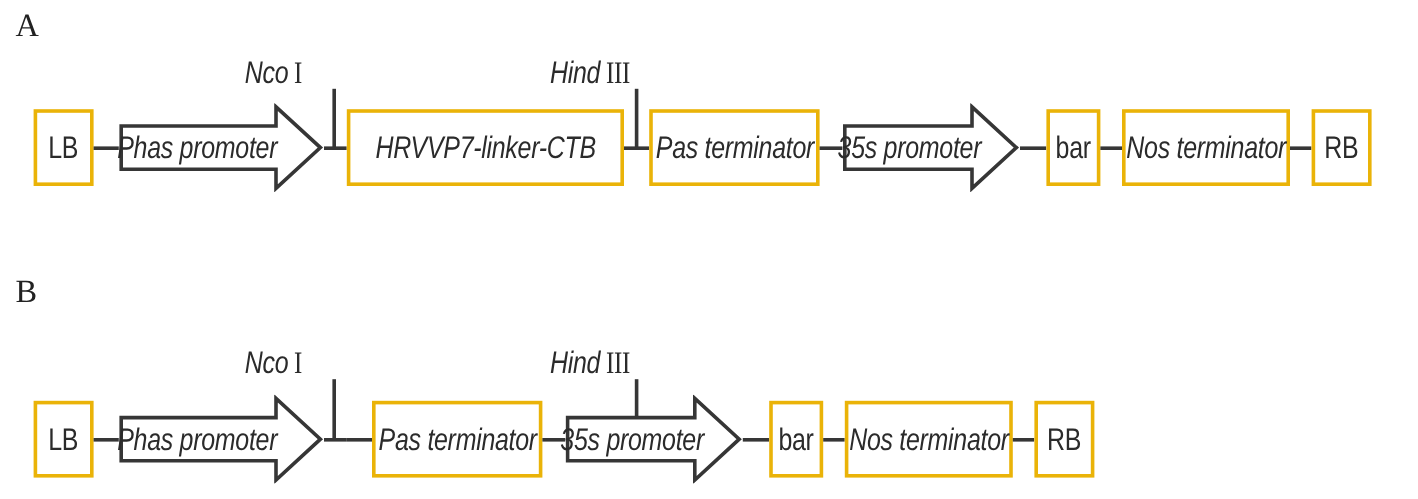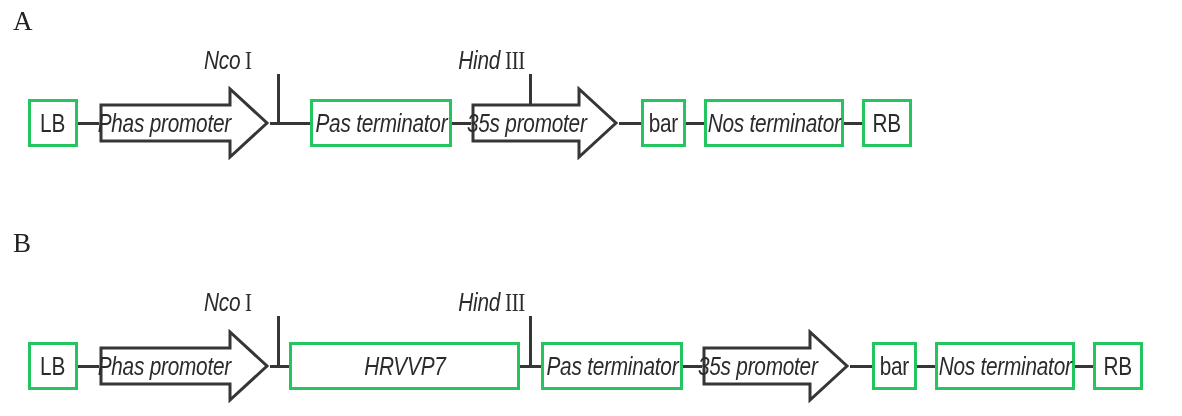--- a/index.html
+++ b/index.html
@@ -6,21 +6,21 @@
   .canvas {
     position:relative; width:1182px; height:416px; background:#ffffff;
     font-family:"Liberation Sans", sans-serif; color:#2b2b2b; overflow:hidden;
   }
   .panel-label {
     position:absolute; left:13px;
     font-family:"Liberation Serif", serif; font-size:27px; color:#222;
   }
   .row { position:absolute; left:28px; display:flex; align-items:center; height:50px; }
   .box {
-    box-sizing:border-box; height:48px; border:3px solid #22c55e; background:#ffffff;
+    box-sizing:border-box; height:64px; border:3px solid #eab308; background:#ffffff;
     display:flex; align-items:center; justify-content:center; flex:none;
   }
   .conn { height:3px; background:#363636; flex:none; }
   .lbl {
     white-space:nowrap; display:inline-block; font-size:26px;
     transform:scaleX(0.8); transform-origin:center; letter-spacing:-0.3px;
   }
   .it { font-style:italic; }
   .rn { font-family:"Liberation Serif", serif; font-style:normal; margin-left:6px; }
   .arrow-wrap { position:relative; flex:none; height:50px; }
@@ -64,20 +64,23 @@
       <div class="arrow-wrap" style="width:171px">
         <svg width="171" height="74" viewBox="0 0 171 74">
           <polygon points="2,19 131,19 131,3 168,37 131,71 131,55 2,55" fill="#ffffff" stroke="#363636" stroke-width="3" stroke-linejoin="miter"></polygon>
         </svg>
         <div class="arrow-label" style="width:131px">
           <span class="lbl it">Phas promoter</span>
         </div>
       </div>
 
       <div class="conn" style="width:19px"></div>
+      <div class="box" style="width:231px">
+        <span class="lbl it">HRVVP7-linker-CTB</span>
+      </div>
       <div class="conn" style="width:21px"></div>
       <div class="box" style="width:142px">
         <span class="lbl it">Pas terminator</span>
       </div>
       <div class="conn" style="width:19px"></div>
 
       <div class="arrow-wrap" style="width:148px">
         <svg width="148" height="74" viewBox="0 0 148 74">
           <polygon points="2,19 108,19 108,3 145,37 108,71 108,55 2,55" fill="#ffffff" stroke="#363636" stroke-width="3" stroke-linejoin="miter"></polygon>
         </svg>
@@ -127,23 +130,20 @@
       <div class="arrow-wrap" style="width:171px">
         <svg width="171" height="74" viewBox="0 0 171 74">
           <polygon points="2,19 131,19 131,3 168,37 131,71 131,55 2,55" fill="#ffffff" stroke="#363636" stroke-width="3" stroke-linejoin="miter"></polygon>
         </svg>
         <div class="arrow-label" style="width:131px">
           <span class="lbl it">Phas promoter</span>
         </div>
       </div>
 
       <div class="conn" style="width:19px"></div>
-      <div class="box" style="width:231px">
-        <span class="lbl it">HRVVP7</span>
-      </div>
       <div class="conn" style="width:21px"></div>
       <div class="box" style="width:142px">
         <span class="lbl it">Pas terminator</span>
       </div>
       <div class="conn" style="width:19px"></div>
 
       <div class="arrow-wrap" style="width:148px">
         <svg width="148" height="74" viewBox="0 0 148 74">
           <polygon points="2,19 108,19 108,3 145,37 108,71 108,55 2,55" fill="#ffffff" stroke="#363636" stroke-width="3" stroke-linejoin="miter"></polygon>
         </svg>

